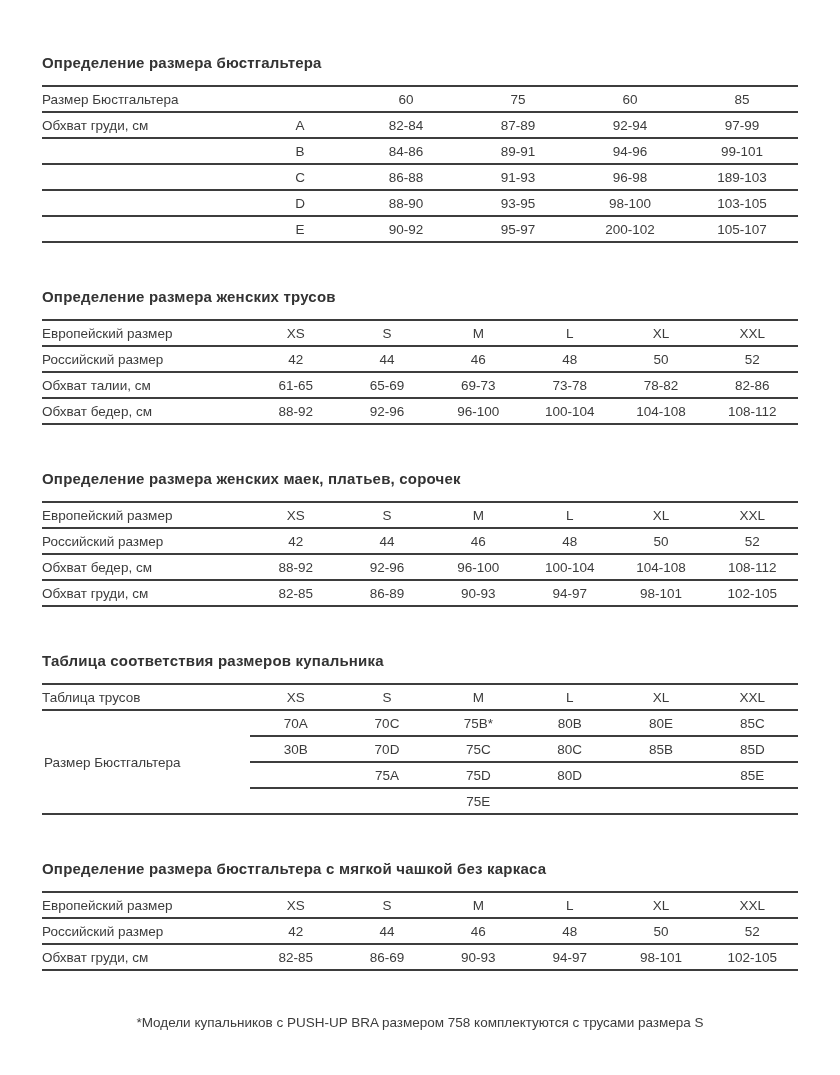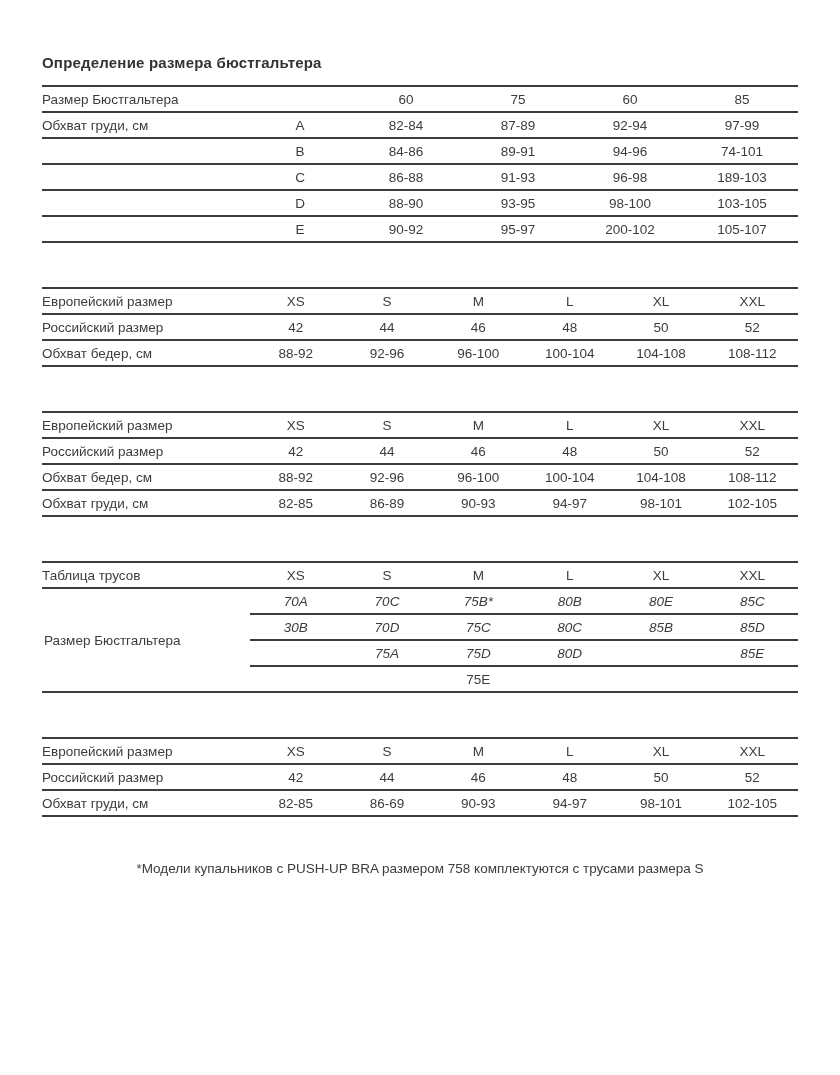--- a/index.html
+++ b/index.html
@@ -48,21 +48,20 @@
   }
   table.size-table td.label-cell {
     text-align: left;
     padding-left: 0;
   }
   table.size-table tr.with-sep > td {
     border-bottom: 2px solid var(--line, #3d3d3d);
   }
   table.size-table td.cell-sep {
     border-bottom: 2px solid var(--line, #3d3d3d);
-    font-style: italic;
   }
   table.size-table td.group-label-cell {
     text-align: left;
     border-bottom: none;
     vertical-align: middle;
   }
   p.footnote {
     margin: 34px 0 8px 0;
     text-align: center;
     font-size: 13.5px;
@@ -101,21 +100,21 @@
               <td>87-89</td>
               <td>92-94</td>
               <td>97-99</td>
             </tr>
             <tr class="with-sep">
               <td class="label-cell"></td>
               <td>B</td>
               <td>84-86</td>
               <td>89-91</td>
               <td>94-96</td>
-              <td>74-101</td>
+              <td>99-101</td>
             </tr>
             <tr class="with-sep">
               <td class="label-cell"></td>
               <td>C</td>
               <td>86-88</td>
               <td>91-93</td>
               <td>96-98</td>
               <td>189-103</td>
             </tr>
             <tr class="with-sep">
@@ -131,20 +130,21 @@
               <td>E</td>
               <td>90-92</td>
               <td>95-97</td>
               <td>200-102</td>
               <td>105-107</td>
             </tr>
           </tbody>
         </table>
       </section>
       <section class="table-block">
+        <h2 class="table-title">Определение размера женских трусов</h2>
         <table class="size-table">
           <colgroup>
             <col style="width: 208px;">
             <col>
             <col>
             <col>
             <col>
             <col>
             <col>
           </colgroup>
@@ -159,34 +159,44 @@
               <td>XXL</td>
             </tr>
             <tr class="with-sep">
               <td class="label-cell">Российский размер</td>
               <td>42</td>
               <td>44</td>
               <td>46</td>
               <td>48</td>
               <td>50</td>
               <td>52</td>
+            </tr>
+            <tr class="with-sep">
+              <td class="label-cell">Обхват талии, см</td>
+              <td>61-65</td>
+              <td>65-69</td>
+              <td>69-73</td>
+              <td>73-78</td>
+              <td>78-82</td>
+              <td>82-86</td>
             </tr>
             <tr class="">
               <td class="label-cell">Обхват бедер, см</td>
               <td>88-92</td>
               <td>92-96</td>
               <td>96-100</td>
               <td>100-104</td>
               <td>104-108</td>
               <td>108-112</td>
             </tr>
           </tbody>
         </table>
       </section>
       <section class="table-block">
+        <h2 class="table-title">Определение размера женских маек, платьев, сорочек</h2>
         <table class="size-table">
           <colgroup>
             <col style="width: 208px;">
             <col>
             <col>
             <col>
             <col>
             <col>
             <col>
           </colgroup>
@@ -224,20 +234,21 @@
               <td>86-89</td>
               <td>90-93</td>
               <td>94-97</td>
               <td>98-101</td>
               <td>102-105</td>
             </tr>
           </tbody>
         </table>
       </section>
       <section class="table-block">
+        <h2 class="table-title">Таблица соответствия размеров купальника</h2>
         <table class="size-table">
           <colgroup>
             <col style="width: 208px;">
             <col>
             <col>
             <col>
             <col>
             <col>
             <col>
           </colgroup>
@@ -281,20 +292,21 @@
               <td class=""></td>
               <td class="">75E</td>
               <td class=""></td>
               <td class=""></td>
               <td class=""></td>
             </tr>
           </tbody>
         </table>
       </section>
       <section class="table-block">
+        <h2 class="table-title">Определение размера бюстгальтера с мягкой чашкой без каркаса</h2>
         <table class="size-table">
           <colgroup>
             <col style="width: 208px;">
             <col>
             <col>
             <col>
             <col>
             <col>
             <col>
           </colgroup>

